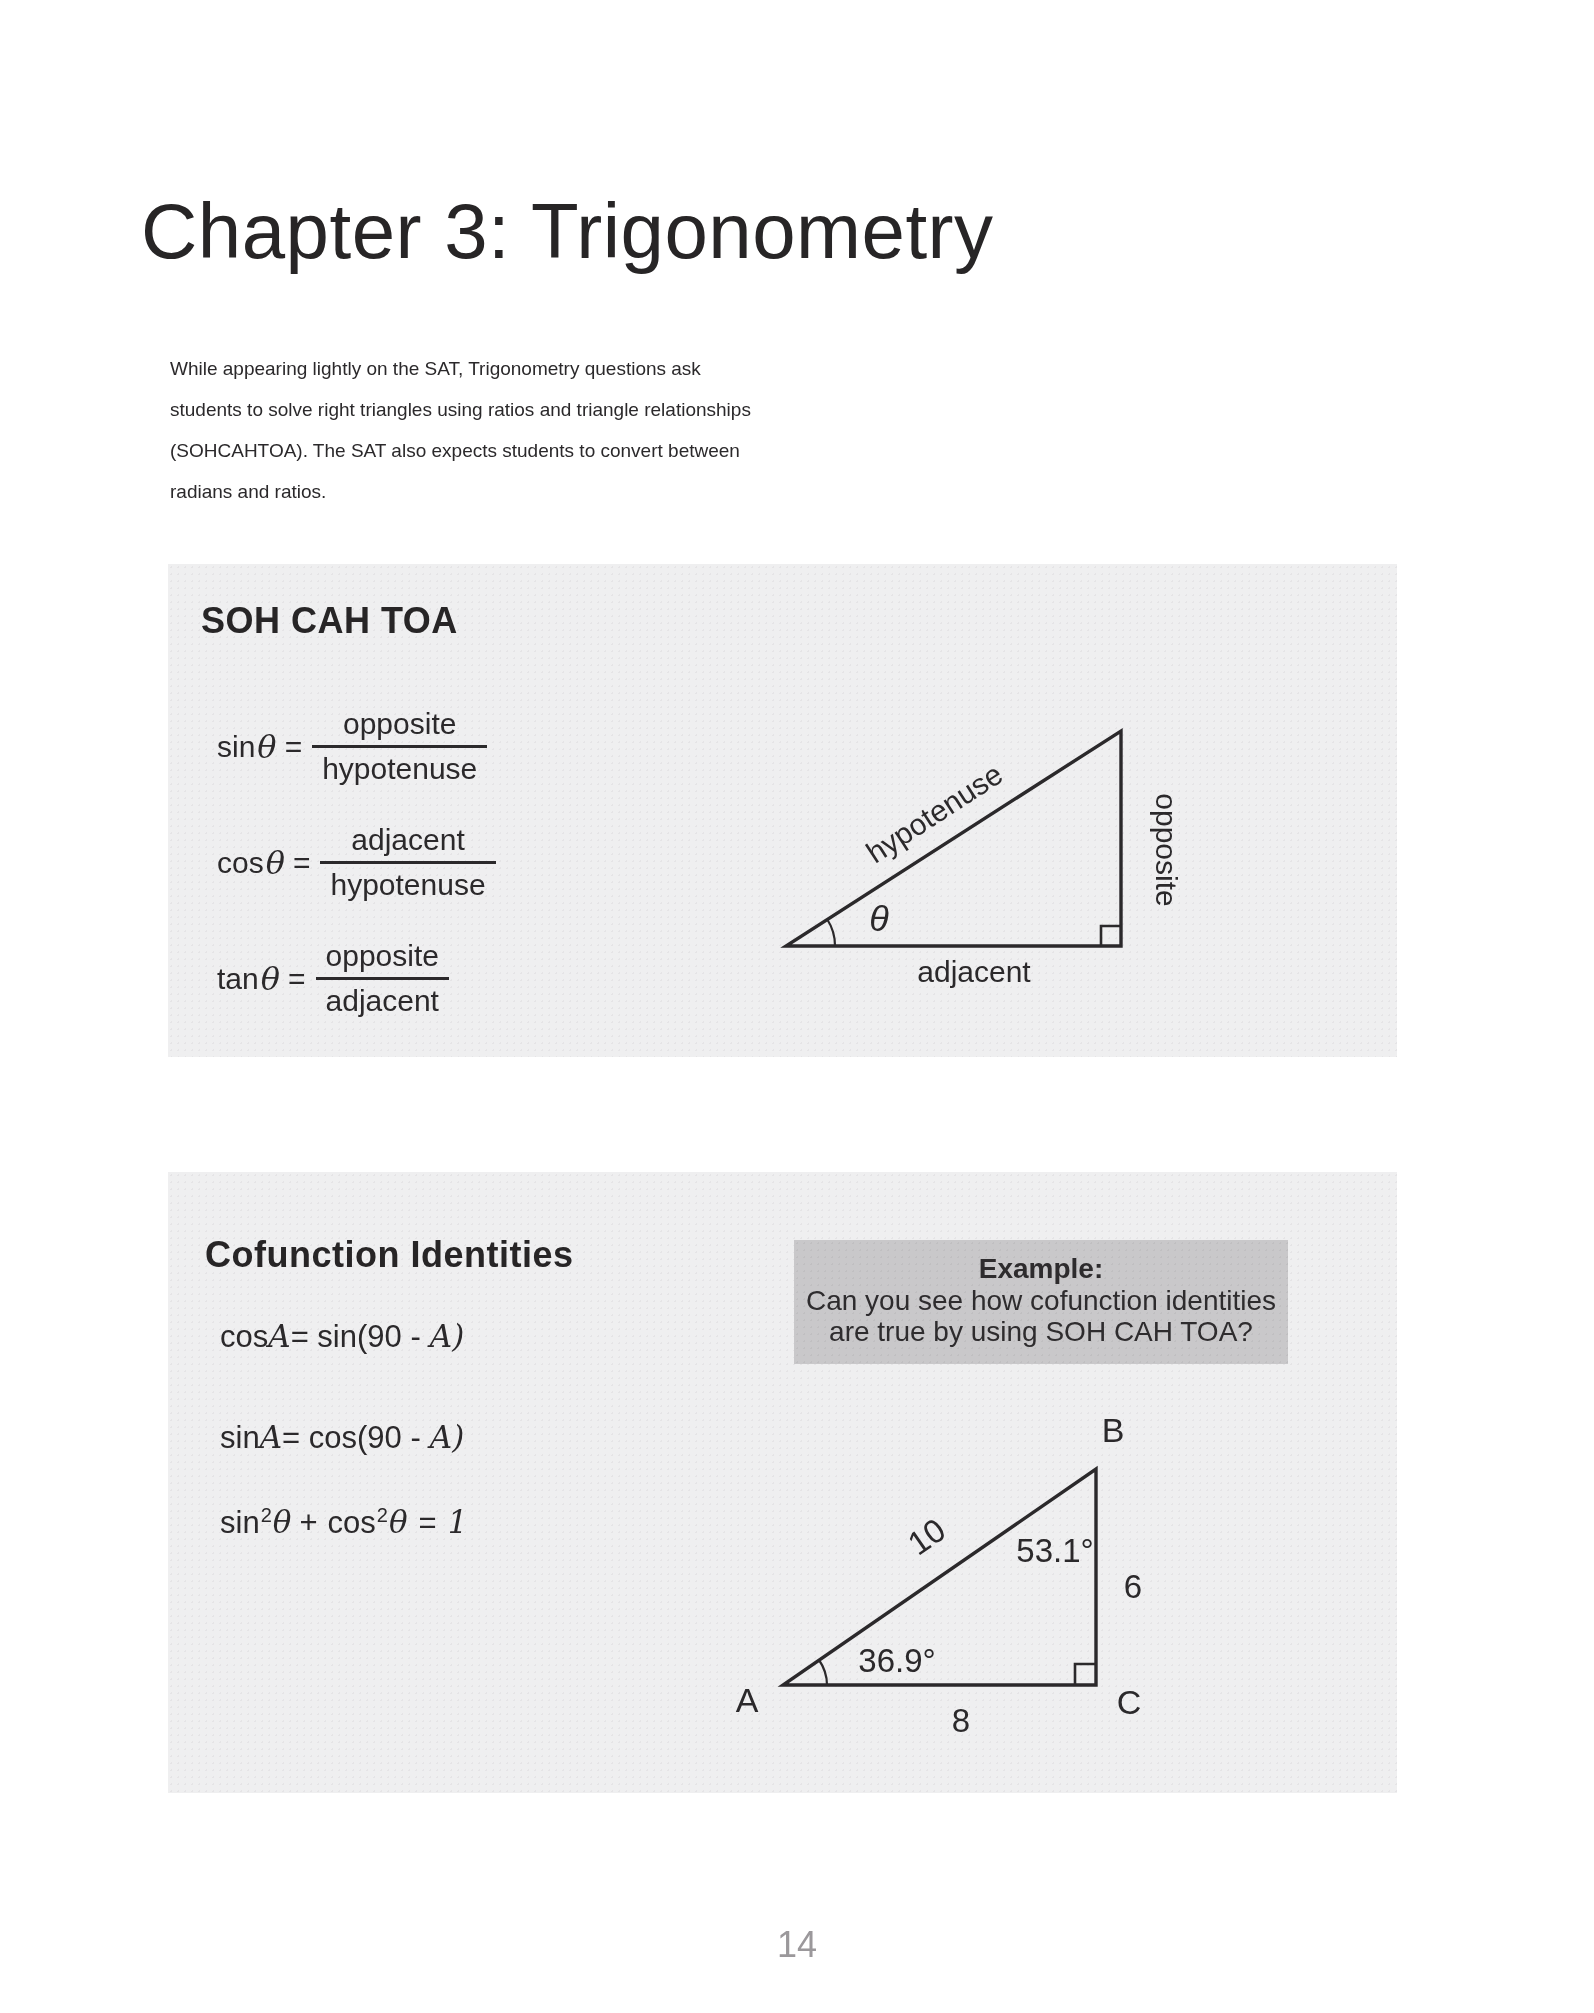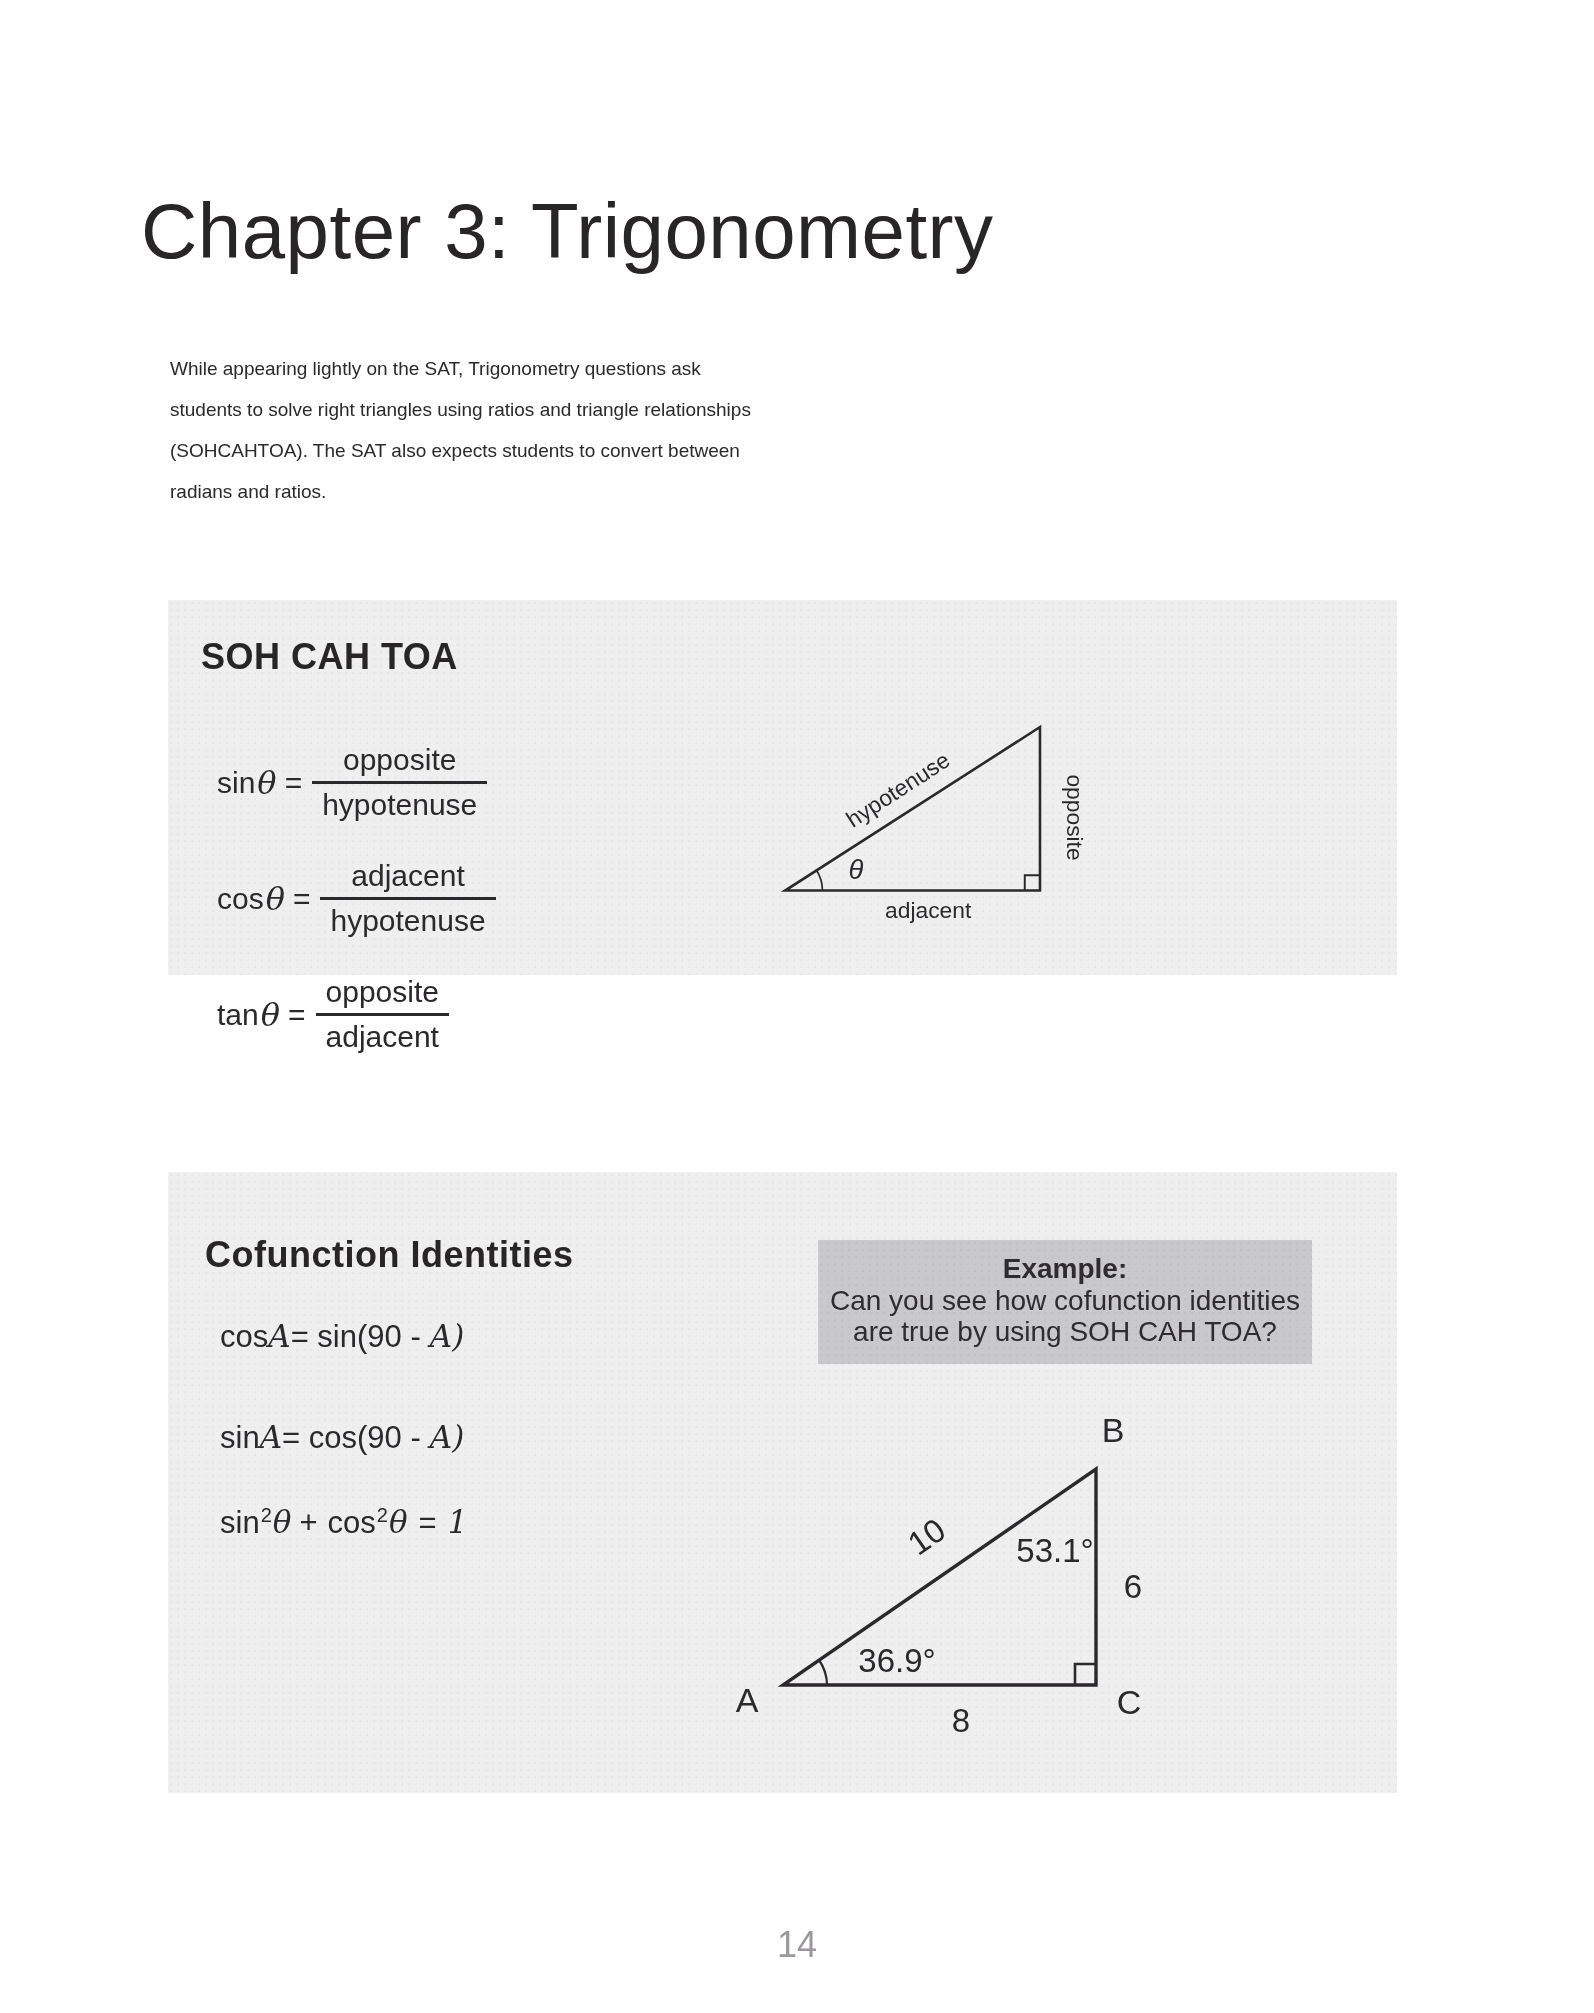--- a/index.html
+++ b/index.html
@@ -24,21 +24,21 @@
     font-size: 19px; line-height: 41px; color: #2b292b; margin-top: 28px;
   }
 
   
   .panel {
     position: absolute; left: 168px; width: 1229px;
     background-color: #efeff0;
     background-image: radial-gradient(circle, #e5e4e6 1px, rgba(0,0,0,0) 1px);
     background-size: 7px 7px;
   }
-  .panel-soh { top: 600px; height: 375px; }
+  .panel-soh { top: 564px; height: 493px; }
   .panel-cof { top: 1172px; height: 621px; }
 
   .panel-heading {
     position: absolute; margin: 0;
     font-size: 36px; font-weight: 700; letter-spacing: 0.5px;
     color: #272526;
   }
   .panel-soh .panel-heading { left: 33px; top: 36px; }
   .panel-cof .panel-heading { left: 37px; top: 62px; }
 
@@ -79,21 +79,21 @@
   .identity-cos  { top: 149px; }
   .identity-sin  { top: 250px; }
   .identity-pyth { top: 335px; }
   .id-var2 { margin-left: 9px; }
   .id-sup { font-size: 20px; position: relative; top: -11px; margin: 0 1px; }
   .id-plus { margin: 0 10px 0 8px; }
   .id-eq { margin: 0 11px; }
 
   
   .example-box {
-    position: absolute; left: 650px; top: 68px; width: 494px; height: 124px;
+    position: absolute; left: 626px; top: 68px; width: 494px; height: 124px;
     background-color: #c9c8ca;
     background-image: radial-gradient(circle, #c0bfc1 1px, rgba(0,0,0,0) 1px);
     background-size: 7px 7px;
     text-align: center; padding-top: 13px;
     font-size: 28px; line-height: 31.5px; color: #2e2c2e;
   }
   .example-label { font-weight: 700; }
 
   
   .page-number {

